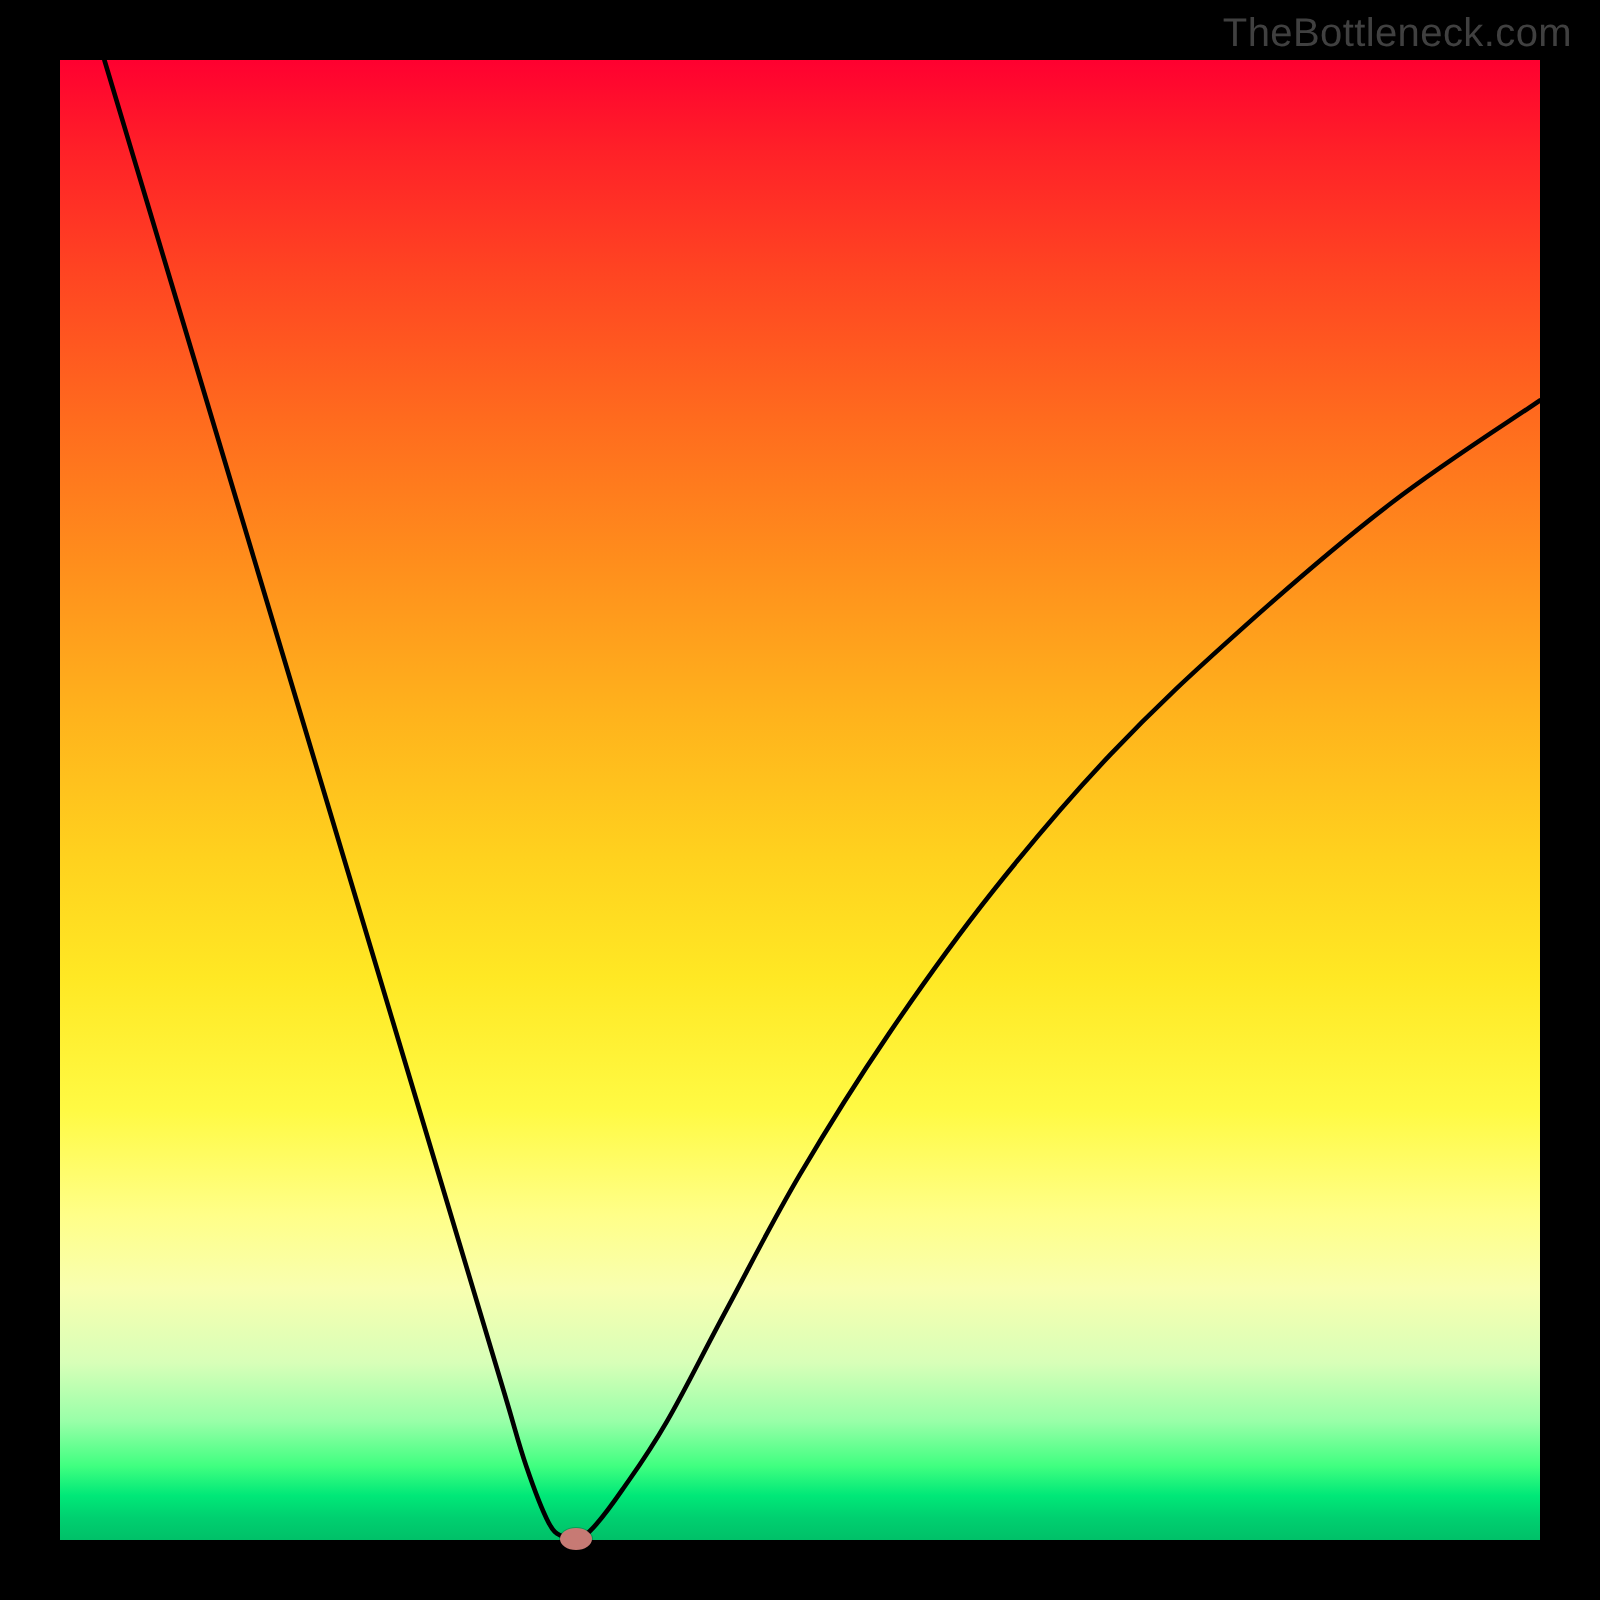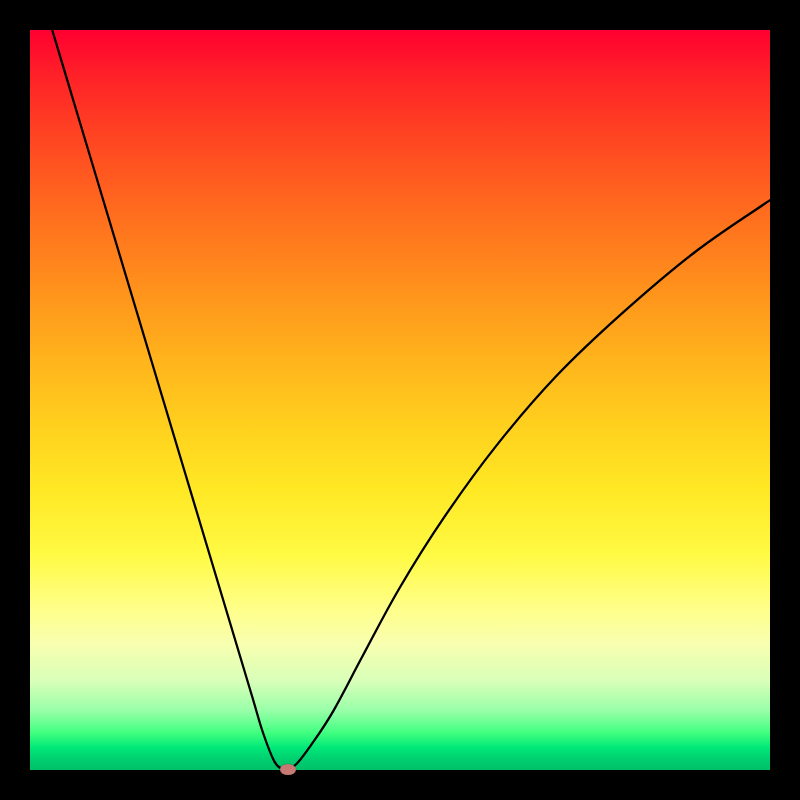--- a/index.html
+++ b/index.html
@@ -57,19 +57,20 @@
     height: 11px;
     border-radius: 50%;
     background: #c77a74;
     box-shadow: 0 0 0 0.5px rgba(0,0,0,0.2);
   }
 </style>
 </head>
 <body>
 
 <div class="container">
+  <div class="watermark">TheBottleneck.com</div>
   <div class="plot-area">
     <svg class="curve" viewBox="0 0 740 740" preserveAspectRatio="none">
       <path fill="none" stroke="#000" stroke-width="2.3" stroke-linecap="round" stroke-linejoin="round" d="M 22.2 0 C 26.27 13.566666666666668 36.26 46.86666666666666 44.4 74 C 52.54 101.13333333333334 58.459999999999994 120.86666666666666 66.6 148 C 74.74 175.13333333333333 80.66 194.86666666666667 88.8 222 C 96.94 249.13333333333333 102.86 268.8666666666667 111 296 C 119.14 323.1333333333333 125.05999999999999 342.8666666666667 133.2 370 C 141.34 397.1333333333333 147.26 416.8666666666667 155.4 444 C 163.54000000000002 471.1333333333333 169.45999999999998 490.8666666666667 177.6 518 C 185.74 545.1333333333333 191.66 564.8666666666667 199.8 592 C 207.94000000000003 619.1333333333333 215.895 645.65 222 666 C 228.105 686.35 229.03 691.0613333333333 233.1 703 C 237.17 714.9386666666667 240.80833333333334 724.6080000000001 244.20000000000002 731.12 C 247.5916666666667 737.632 249.15800000000002 736.8919999999999 251.60000000000002 738.52 C 254.04200000000003 740.148 254.80666666666664 740.814 257.52 740 C 260.2333333333333 739.186 262.0586666666666 738.6926666666667 266.4 734.08 C 270.74133333333333 729.4673333333334 274.41666666666663 724.6080000000001 281.2 714.84 C 287.98333333333335 705.072 293.9033333333333 697.2156666666666 303.4 680.8 C 312.89666666666665 664.3843333333333 320.79 647.9563333333333 333 625.3 C 345.21 602.6436666666666 355.07666666666665 582.5896666666667 370 557.22 C 384.92333333333335 531.8503333333333 396.7633333333334 512.8323333333333 414.40000000000003 486.91999999999996 C 432.0366666666667 461.00766666666664 445.85 441.5210000000001 466.2 415.88000000000005 C 486.54999999999995 390.23900000000003 502.33666666666664 371.34433333333334 525.4 347.06 C 548.4633333333334 322.77566666666667 566.2233333333334 306.48333333333335 592 283.42 C 617.7766666666666 260.3566666666667 638.8666666666667 242.017 666 221.26 C 693.1333333333333 200.503 726.4333333333333 179.56099999999995 740 170.19999999999993" id="curvePath"></path>
     </svg>
     <div class="marker" id="marker" style="left: 249.52px; top: 734px; background: rgb(199, 122, 116);"></div>
   </div>
 </div>
 
 </body></html>

